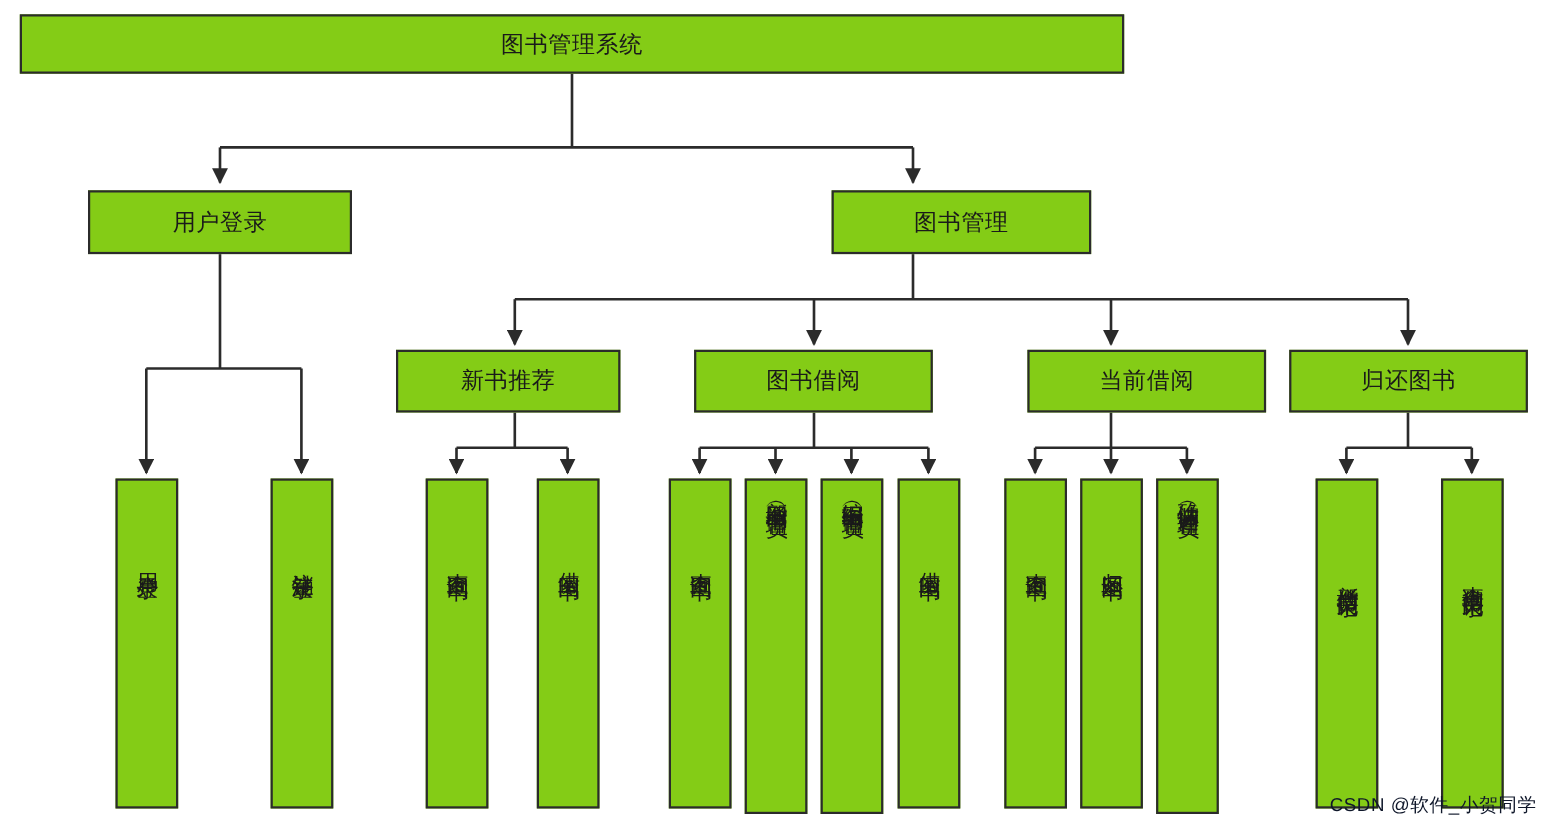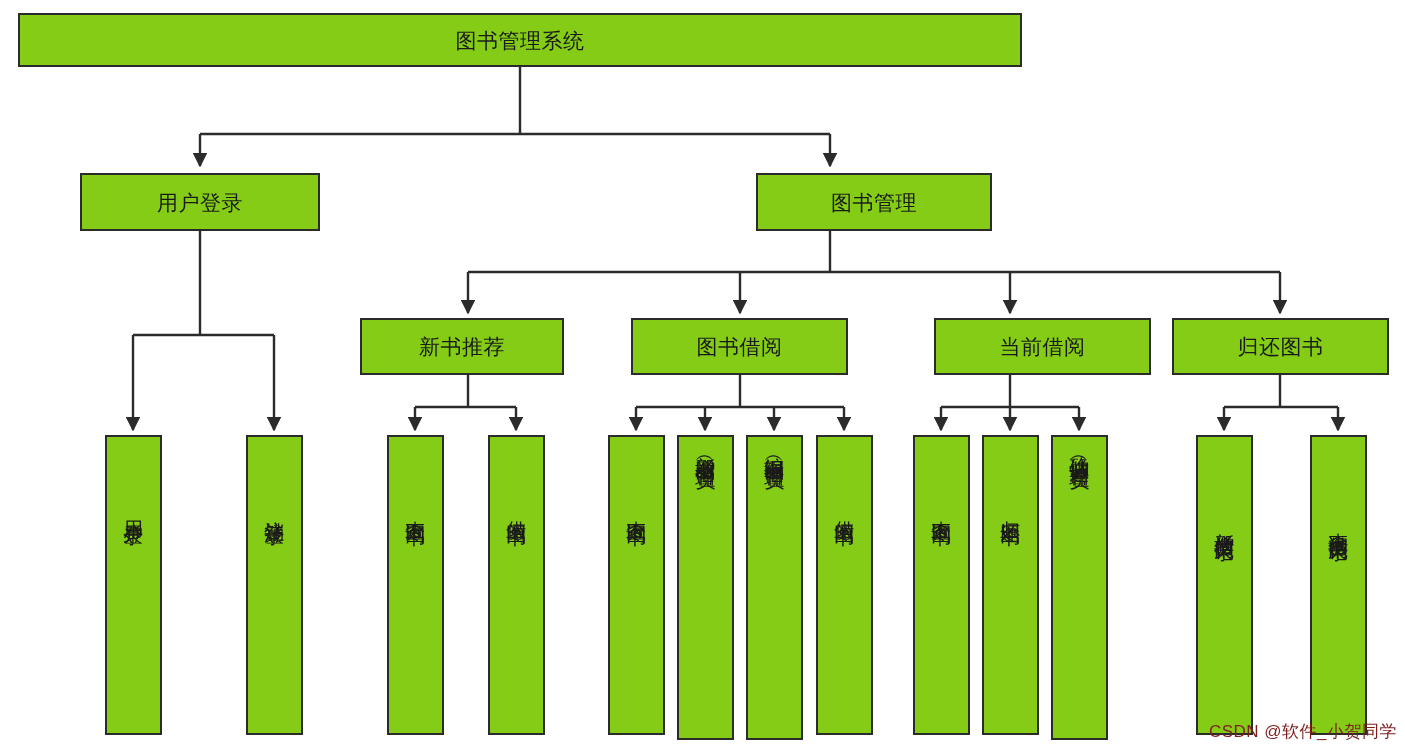--- a/index.html
+++ b/index.html
@@ -66,21 +66,21 @@
     margin-top: 64px;
   }
   .node.vert.mid3 .node-label {
     margin-top: 76px;
   }
   .watermark {
     position: absolute;
     right: 8px;
     bottom: 4px;
     font-size: 17px;
-    color: #7f1d1d;
+    color: #0f172a;
     white-space: nowrap;
     z-index: 3;
     letter-spacing: 0.5px;
   }
 </style>
 </head>
 <body>
 
 <div id="diagram">
 

